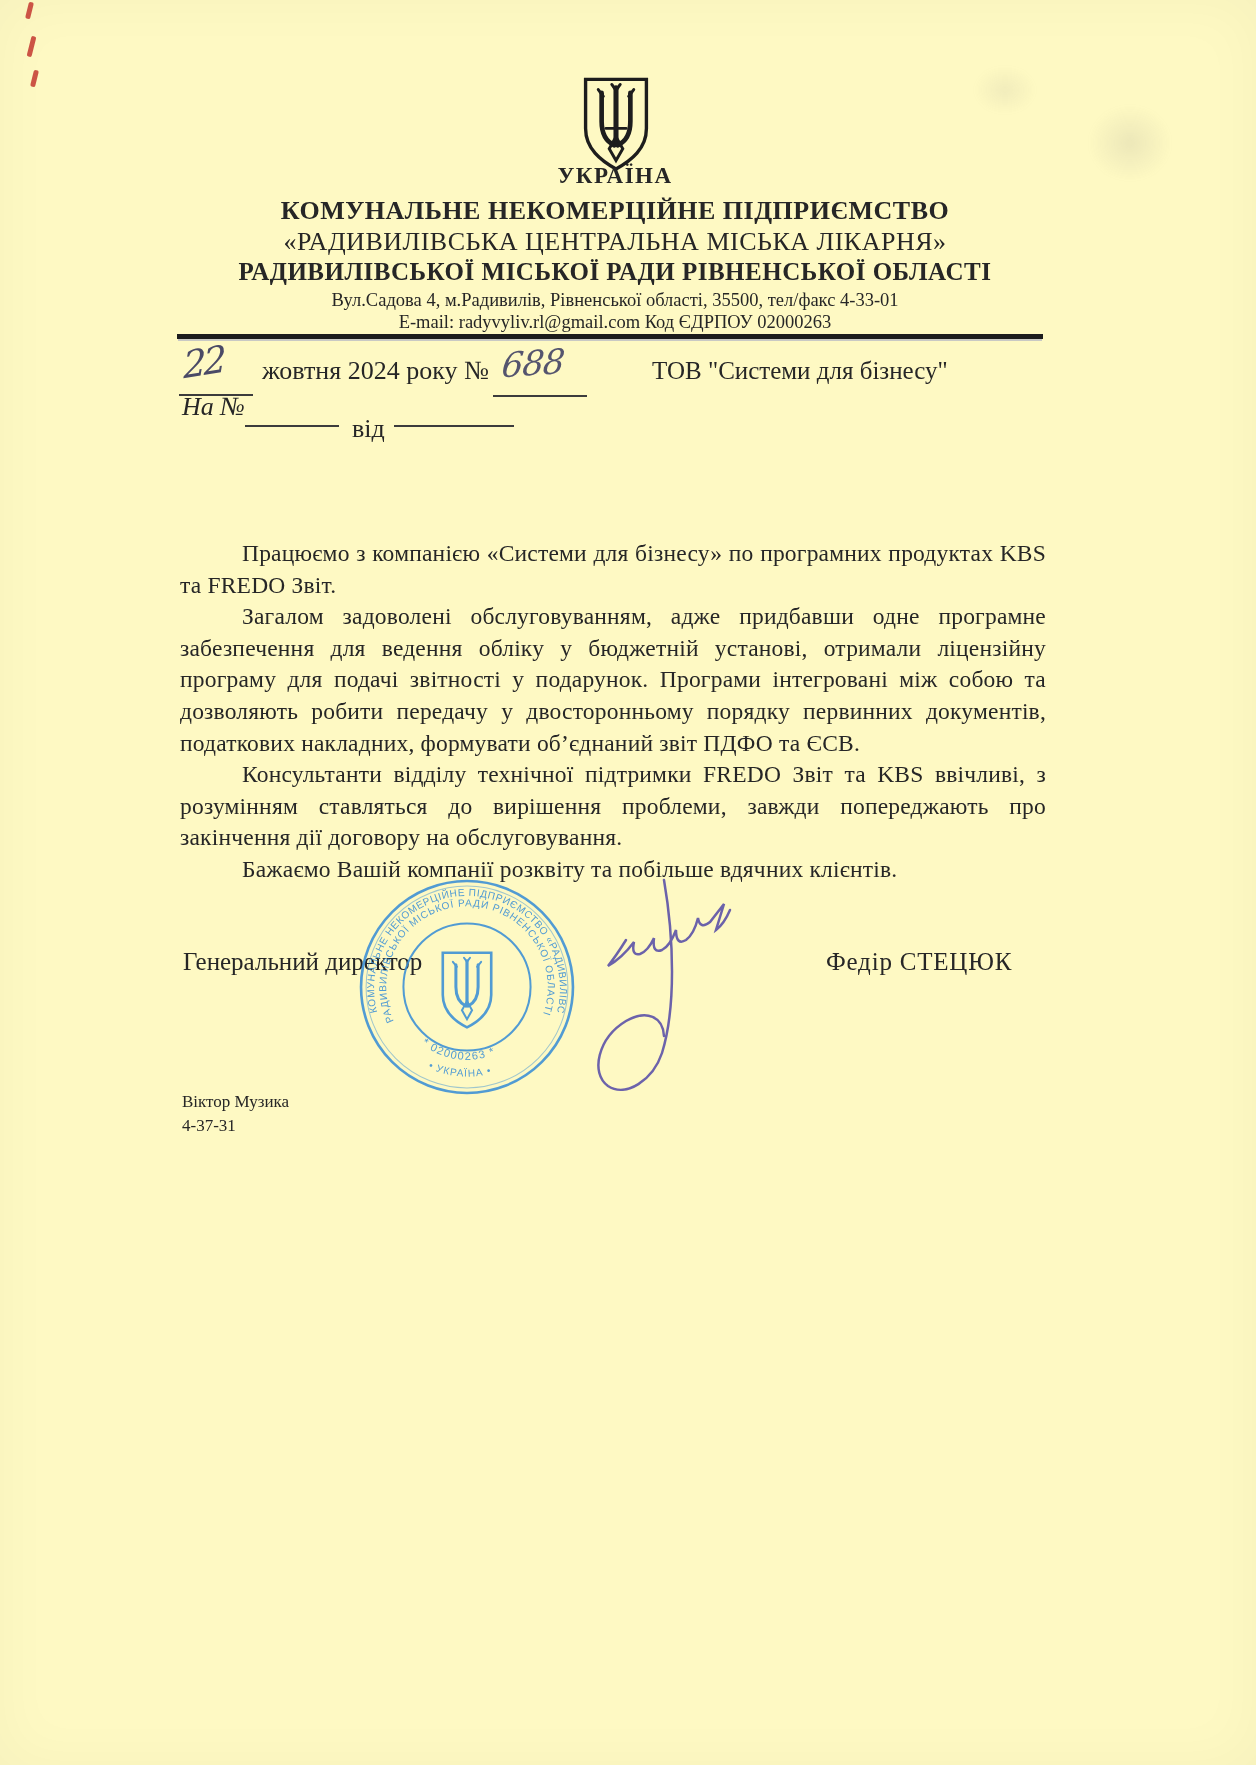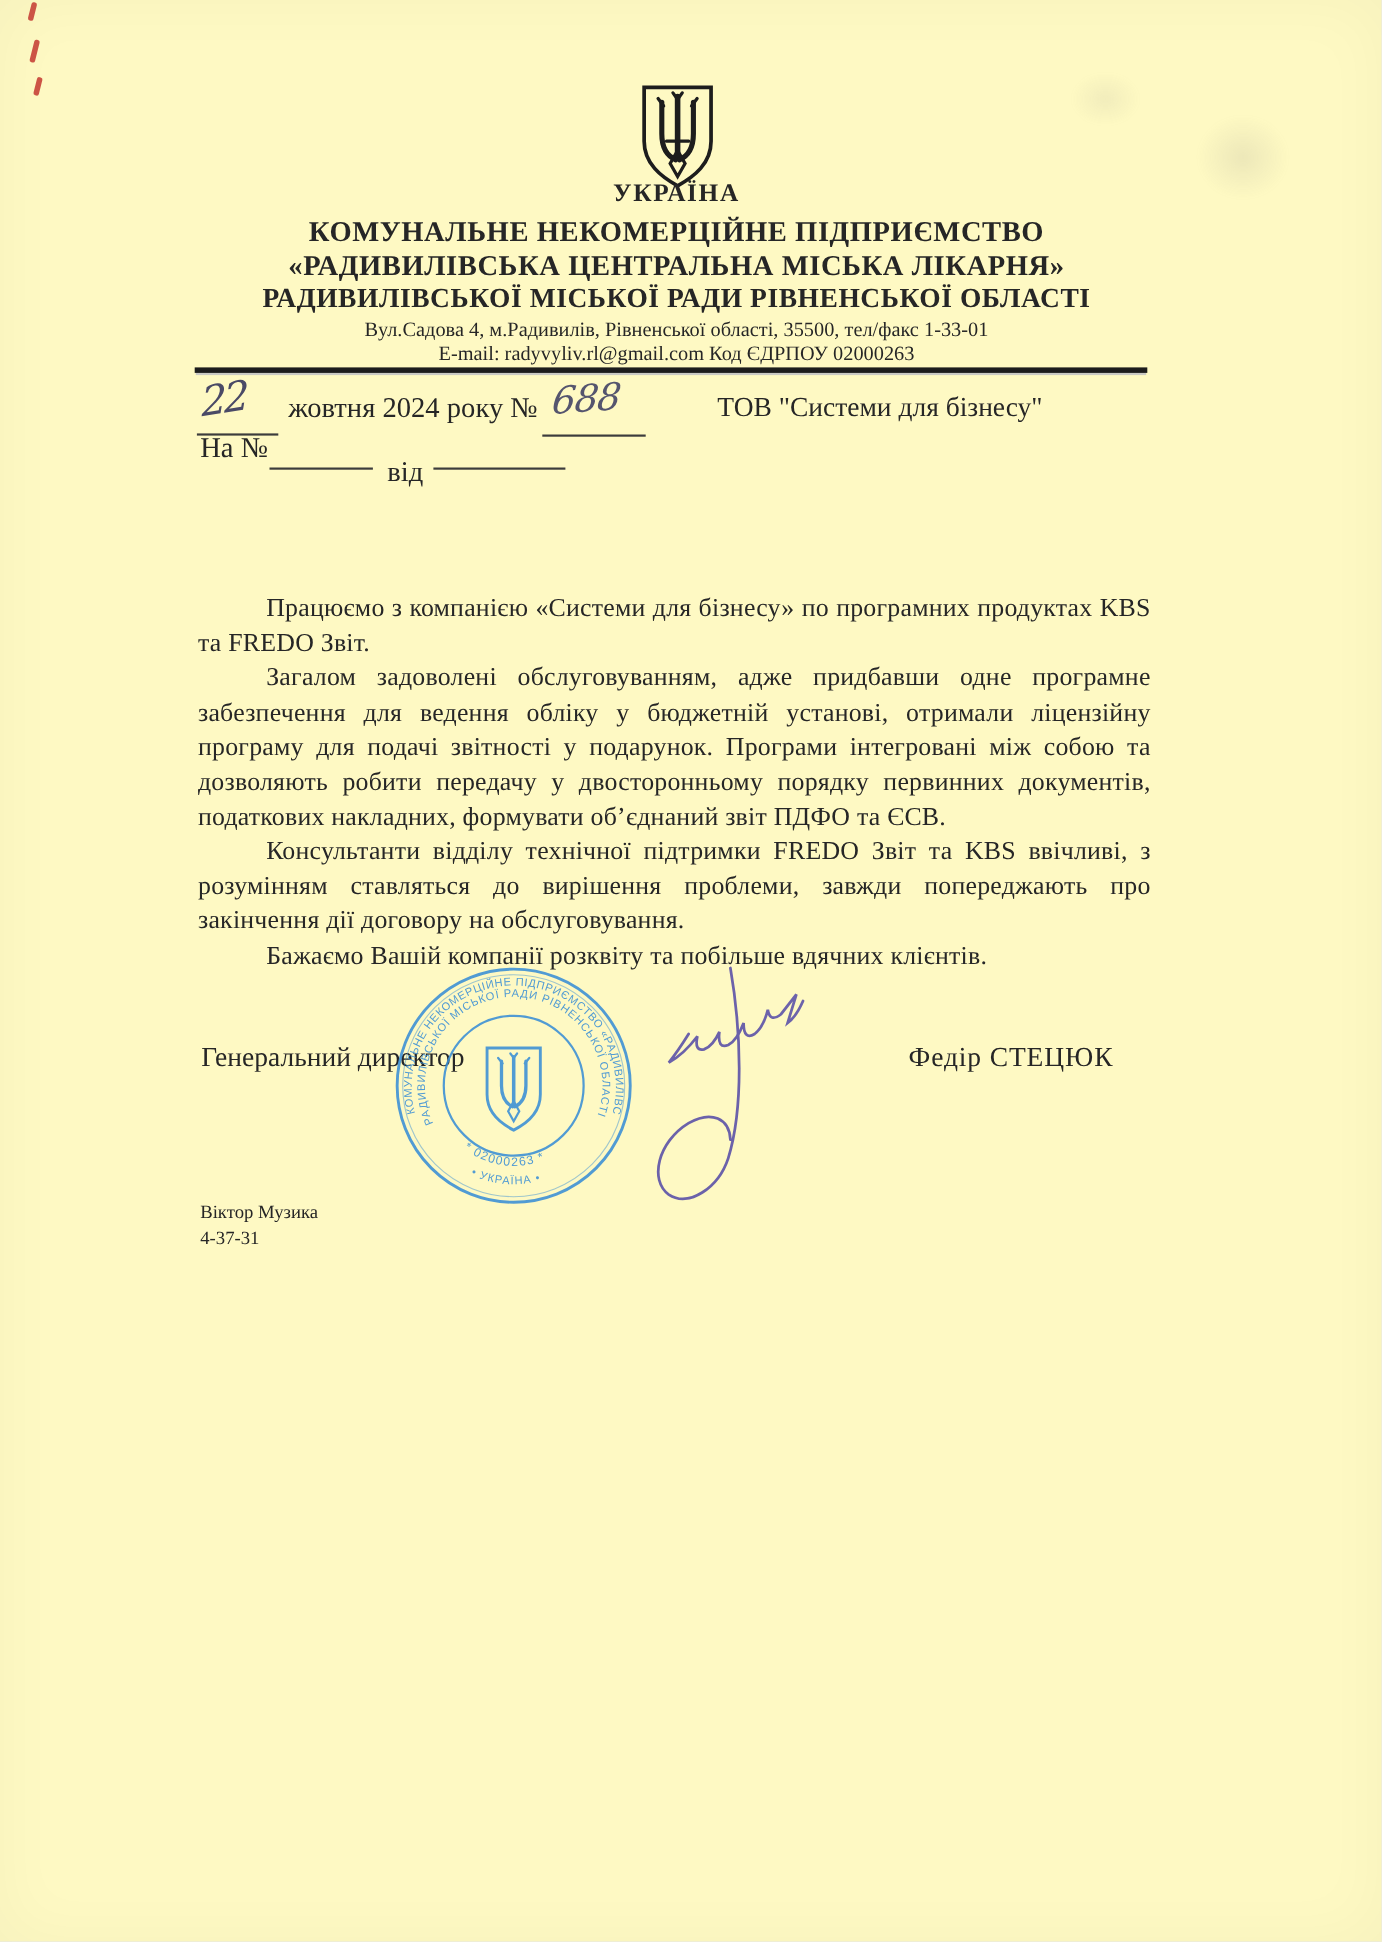--- a/index.html
+++ b/index.html
@@ -6,35 +6,35 @@
   .page{
     position:relative;width:1256px;height:1765px;margin:0 auto;
     background:#fef9c3;overflow:hidden;
     font-family:"Liberation Serif","DejaVu Serif",serif;color:#262626;
     box-shadow:inset 0 0 60px rgba(0,0,0,0.035);
   }
   .abs{position:absolute;}
   .center-wrap{left:85px;width:1060px;text-align:center;}
   .country{top:163px;font-size:23px;font-weight:bold;letter-spacing:1.5px;}
   .org1{top:196px;font-size:26px;font-weight:bold;letter-spacing:.5px;}
-  .org2{top:227px;font-size:26px;font-weight:bold;letter-spacing:.5px;}
+  .org2{top:227px;font-size:26px;font-weight:normal;letter-spacing:.5px;}
   .org3{top:258px;font-size:25px;font-weight:bold;letter-spacing:.5px;}
   .addr{top:290px;font-size:18.5px;}
   .mail{top:312px;font-size:18.5px;}
   .rule{top:334px;left:177px;width:866px;height:5px;background:#1c1c1c;box-shadow:0 3px 0 -1px #c9c9c4;}
 
   .hw{font-style:italic;color:#4a4a66;font-family:"DejaVu Serif",serif;}
   .hw-day{left:183px;top:341px;font-size:37px;transform:rotate(-9deg) skewX(-8deg);letter-spacing:-3px;}
   .hw-num{left:502px;top:343px;font-size:34px;transform:rotate(-4deg) skewX(-10deg);letter-spacing:-1px;color:#55556e;}
   .u{border-bottom:2px solid #3c3c3c;height:2px;}
   .u-day{left:179px;top:392px;width:74px;}
   .u-num{left:493px;top:393px;width:94px;}
   .date-label{left:262px;top:356px;font-size:26px;}
   .recipient{left:652px;top:357px;font-size:25px;}
-  .reply-no{left:182px;top:392px;font-size:26px;}
+  .reply-no{left:182px;top:392px;font-size:26px;font-style:italic;}
   .u-b1{left:245px;top:423px;width:94px;}
   .reply-from{left:352px;top:392px;font-size:26px;margin-top:22px;}
   .u-b2{left:394px;top:423px;width:120px;}
 
   .body-text{left:180px;top:498px;width:866px;font-size:23.5px;line-height:31.6px;text-align:justify;letter-spacing:.2px;margin-top:40px;}
   .body-text p{margin:0;text-indent:62px;}
 
   .sig-pos{left:183px;top:948px;font-size:25px;}
   .sig-name{left:826px;top:948px;font-size:25px;letter-spacing:.8px;}
   .exec1{left:182px;top:1092px;font-size:17px;}
@@ -73,21 +73,21 @@
       <path d="M29 16 L35 24 M71 16 L65 24 M45 10 L50 17 L55 10" stroke-width="3.5"></path>
       <path d="M50 72 L42 86 L50 100 L58 86 Z" stroke-width="3.5"></path>
       <path d="M38 62 H62" stroke-width="3.5"></path>
     </g>
   </svg>
 
   <div class="abs center-wrap country">УКРАЇНА</div>
   <div class="abs center-wrap org1">КОМУНАЛЬНЕ НЕКОМЕРЦІЙНЕ ПІДПРИЄМСТВО</div>
   <div class="abs center-wrap org2">«РАДИВИЛІВСЬКА  ЦЕНТРАЛЬНА МІСЬКА ЛІКАРНЯ»</div>
   <div class="abs center-wrap org3">РАДИВИЛІВСЬКОЇ МІСЬКОЇ РАДИ РІВНЕНСЬКОЇ ОБЛАСТІ</div>
-  <div class="abs center-wrap addr">Вул.Садова 4, м.Радивилів, Рівненської області, 35500, тел/факс 1-33-01</div>
+  <div class="abs center-wrap addr">Вул.Садова 4, м.Радивилів, Рівненської області, 35500, тел/факс 4-33-01</div>
   <div class="abs center-wrap mail">E-mail: radyvyliv.rl@gmail.com Код ЄДРПОУ 02000263</div>
   <div class="abs rule"></div>
 
   <div class="abs hw hw-day">22</div>
   <div class="abs u u-day"></div>
   <div class="abs date-label">жовтня  2024 року №</div>
   <div class="abs hw hw-num">688</div>
   <div class="abs u u-num"></div>
   <div class="abs recipient">ТОВ "Системи для бізнесу"</div>
   <div class="abs reply-no">На №</div>

